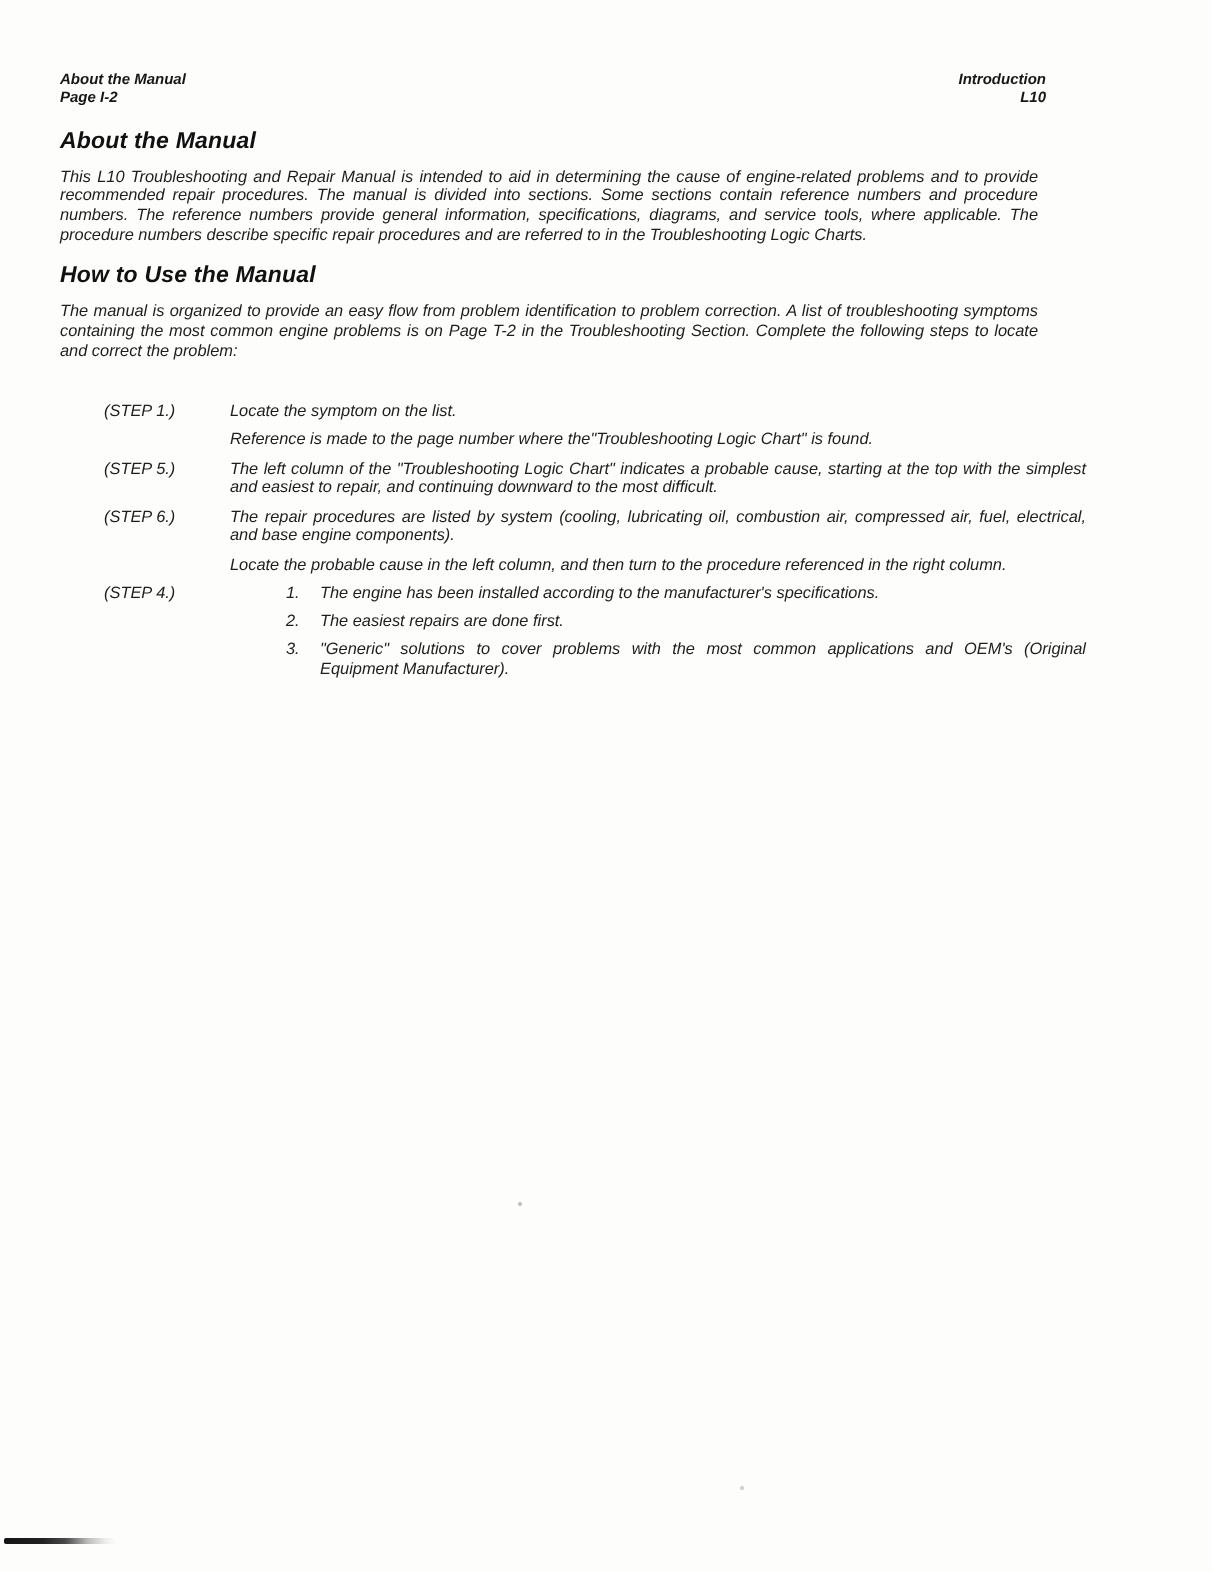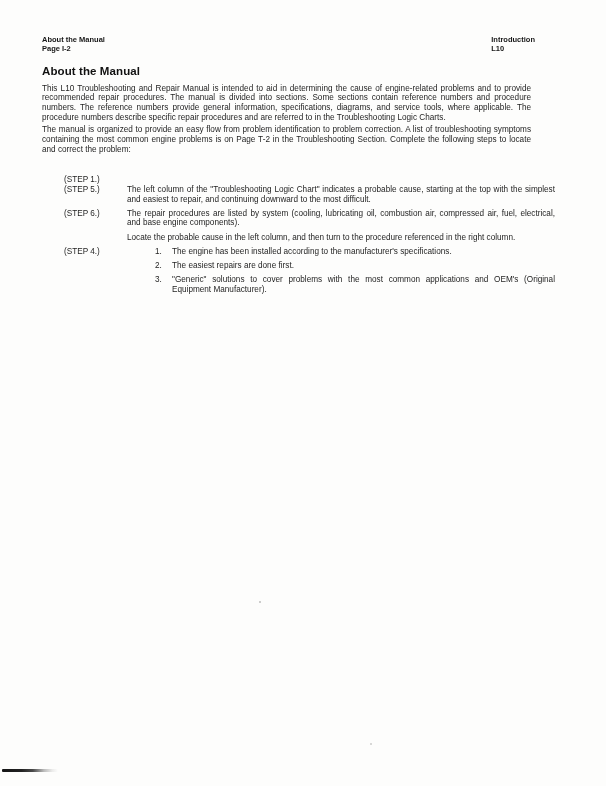--- a/index.html
+++ b/index.html
@@ -8,33 +8,34 @@
     width: 606px;
     height: 786px;
     background: #fdfdfc;
     font-family: "Liberation Sans", sans-serif;
     color: #1c1c1c;
     overflow: hidden;
     box-sizing: border-box;
   }
   .content {
     position: absolute;
-    left: 42px;
+    left: 30px;
     top: 36px;
     width: 493px;
+    font-style: italic;
   }
   .hdr {
     display: flex;
     justify-content: space-between;
     font-size: 7.5px;
     line-height: 8.8px;
     font-weight: bold;
     color: #171717;
   }
-  .hdr-right { }
+  .hdr-right { text-align: right; }
   h1.sec-heading {
     margin: 11px 0 6px 0;
     font-size: 11.5px;
     line-height: 13px;
     font-weight: bold;
     color: #111;
     letter-spacing: 0.1px;
   }
   h1.sec-heading.second { margin-top: 10px; }
   p.body-para {
@@ -111,27 +112,30 @@
       </div>
       <div class="hdr-right">
         <div>Introduction</div>
         <div>L10</div>
       </div>
     </div>
 
     <h1 class="sec-heading">About the Manual</h1>
     <p class="body-para">This L10 Troubleshooting and Repair Manual is intended to aid in determining the cause of engine-related problems and to provide recommended repair procedures. The manual is divided into sections. Some sections contain reference numbers and procedure numbers. The reference numbers provide general information, specifications, diagrams, and service tools, where applicable. The procedure numbers describe specific repair procedures and are referred to in the Troubleshooting Logic Charts.</p>
 
+    <h1 class="sec-heading second">How to Use the Manual</h1>
     <p class="body-para">The manual is organized to provide an easy flow from problem identification to problem correction. A list of troubleshooting symptoms containing the most common engine problems is on Page T-2 in the Troubleshooting Section. Complete the following steps to locate and correct the problem:</p>
 
     <div class="steps">
 
       <div class="step">
         <div class="step-label">(STEP 1.)</div>
         <div class="step-body">
+          <p>Locate the symptom on the list.</p>
+          <p>Reference is made to the page number where the"Troubleshooting Logic Chart" is found.</p>
         </div>
       </div>
 
       <div class="step">
         <div class="step-label">(STEP 5.)</div>
         <div class="step-body">
           <p>The left column of the "Troubleshooting Logic Chart" indicates a probable cause, starting at the top with the simplest and easiest to repair, and continuing downward to the most difficult.</p>
         </div>
       </div>
 

